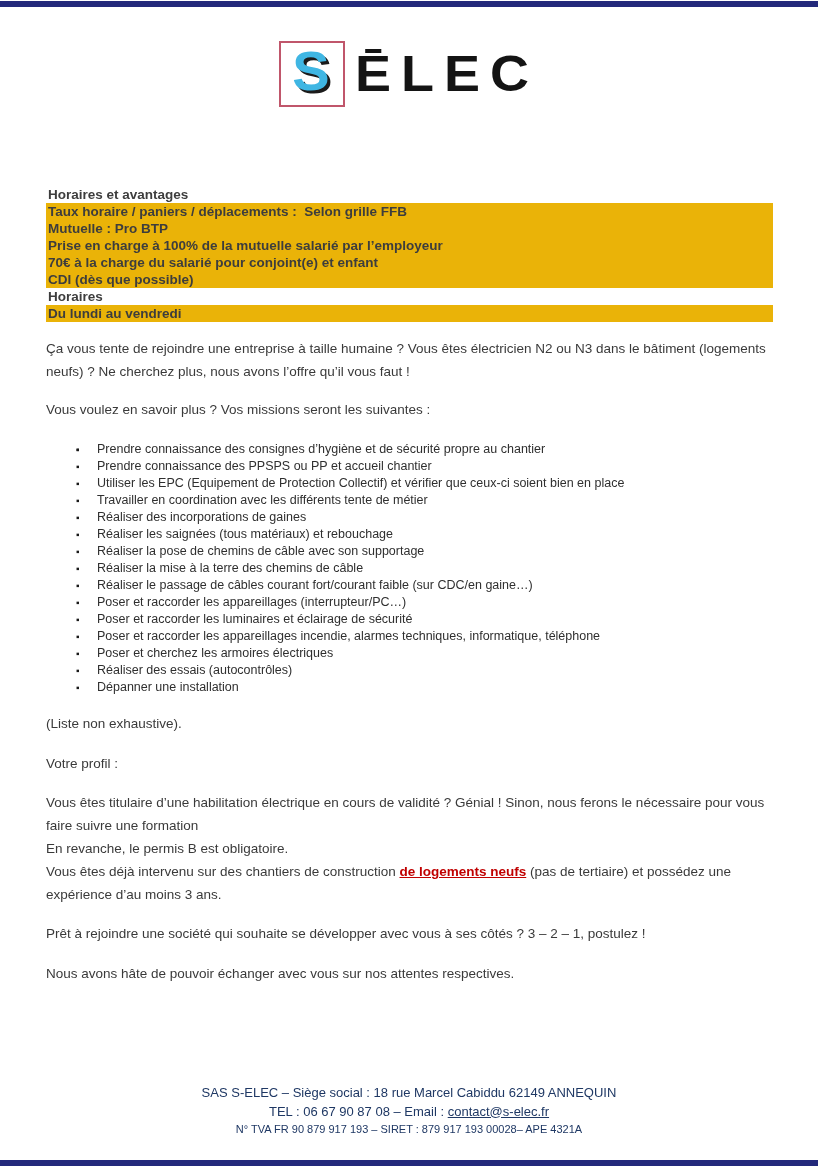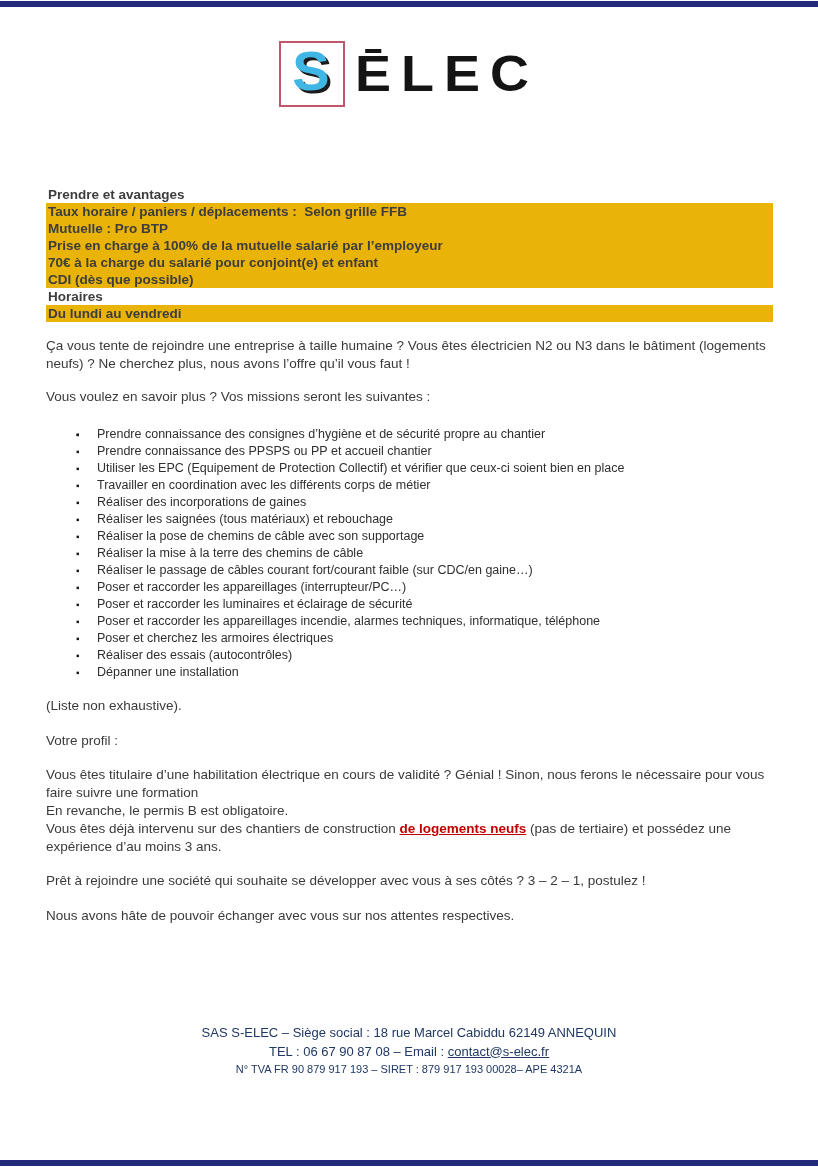--- a/index.html
+++ b/index.html
@@ -60,21 +60,21 @@
     font-weight:bold;
     line-height:17px;
     color:#3d3d3d;
     white-space:pre-wrap;
     padding:0 2px;
   }
   .info-row.shaded{background:#eab308;}
 
   .para{
     font-size:13.5px;
-    line-height:18px;
+    line-height:23px;
     color:#3a3a3a;
     margin:0;
   }
   .mt15{margin-top:15px;}
   .mt16{margin-top:16px;}
   .mt17{margin-top:17px;}
 
   
   .missions{
     list-style:none;
@@ -125,39 +125,39 @@
   <div class="logo-wrap">
     <div class="logo-sbox">
       <span class="logo-s">S</span>
     </div>
     <span class="logo-name">ĒLEC</span>
   </div>
 
   <div class="content">
 
     <div class="info">
-      <div class="info-row">Prendre et avantages</div>
+      <div class="info-row">Horaires et avantages</div>
       <div class="info-row shaded">Taux horaire / paniers / déplacements :  Selon grille FFB</div>
       <div class="info-row shaded">Mutuelle : Pro BTP</div>
       <div class="info-row shaded">Prise en charge à 100% de la mutuelle salarié par l’employeur</div>
       <div class="info-row shaded">70€ à la charge du salarié pour conjoint(e) et enfant</div>
       <div class="info-row shaded">CDI (dès que possible)</div>
       <div class="info-row">Horaires</div>
       <div class="info-row shaded">Du lundi au vendredi</div>
     </div>
 
     <p class="para mt15">Ça vous tente de rejoindre une entreprise à taille humaine ? Vous êtes électricien N2 ou N3 dans le bâtiment (logements neufs) ? Ne cherchez plus, nous avons l’offre qu’il vous faut !</p>
     <p class="para mt15">Vous voulez en savoir plus ? Vos missions seront les suivantes :</p>
 
     <ul class="missions">
       <li><span class="bullet">▪</span></li>
       <li><span class="bullet">▪</span><span>Prendre connaissance des consignes d’hygiène et de sécurité propre au chantier</span></li>
       <li><span class="bullet">▪</span><span>Prendre connaissance des PPSPS ou PP et accueil chantier</span></li>
       <li><span class="bullet">▪</span><span>Utiliser les EPC (Equipement de Protection Collectif) et vérifier que ceux-ci soient bien en place</span></li>
-      <li><span class="bullet">▪</span><span>Travailler en coordination avec les différents corps de métier</span></li>
+      <li><span class="bullet">▪</span><span>Travailler en coordination avec les différents tente de métier</span></li>
       <li><span class="bullet">▪</span><span>Réaliser des incorporations de gaines</span></li>
       <li><span class="bullet">▪</span><span>Réaliser les saignées (tous matériaux) et rebouchage</span></li>
       <li><span class="bullet">▪</span><span>Réaliser la pose de chemins de câble avec son supportage</span></li>
       <li><span class="bullet">▪</span><span>Réaliser la mise à la terre des chemins de câble</span></li>
       <li><span class="bullet">▪</span><span>Réaliser le passage de câbles courant fort/courant faible (sur CDC/en gaine…)</span></li>
       <li><span class="bullet">▪</span><span>Poser et raccorder les appareillages (interrupteur/PC…)</span></li>
       <li><span class="bullet">▪</span><span>Poser et raccorder les luminaires et éclairage de sécurité</span></li>
       <li><span class="bullet">▪</span><span>Poser et raccorder les appareillages incendie, alarmes techniques, informatique, téléphone</span></li>
       <li><span class="bullet">▪</span><span>Poser et cherchez les armoires électriques</span></li>
       <li><span class="bullet">▪</span><span>Réaliser des essais (autocontrôles)</span></li>

